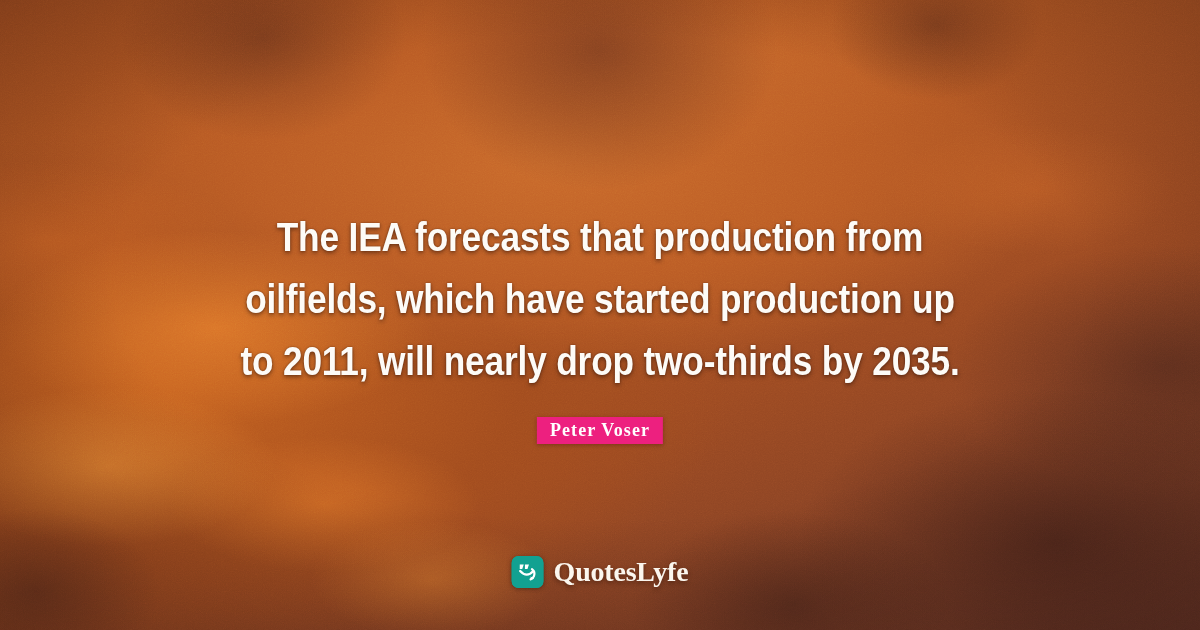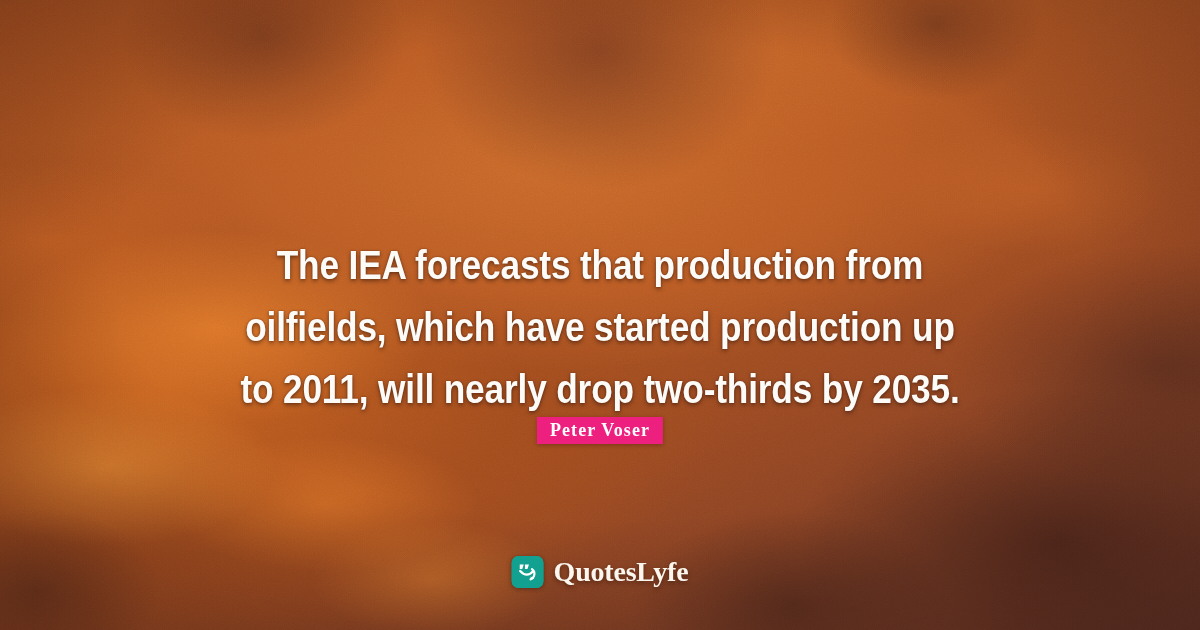--- a/index.html
+++ b/index.html
@@ -69,21 +69,20 @@
   }
 
   #quote-block {
     position: absolute;
     top: 206px;
     left: 0;
     right: 0;
     text-align: center;
     padding: 0 110px;
     box-sizing: border-box;
-    margin-top: 28px;
   }
   #quote-text {
     margin: 0;
     color: #fdfbf7;
     font-family: "Liberation Sans Narrow", "Liberation Sans", sans-serif;
     font-size: 41px;
     font-weight: 700;
     line-height: 62px;
     letter-spacing: -0.2px;
     transform: scaleX(0.86);

